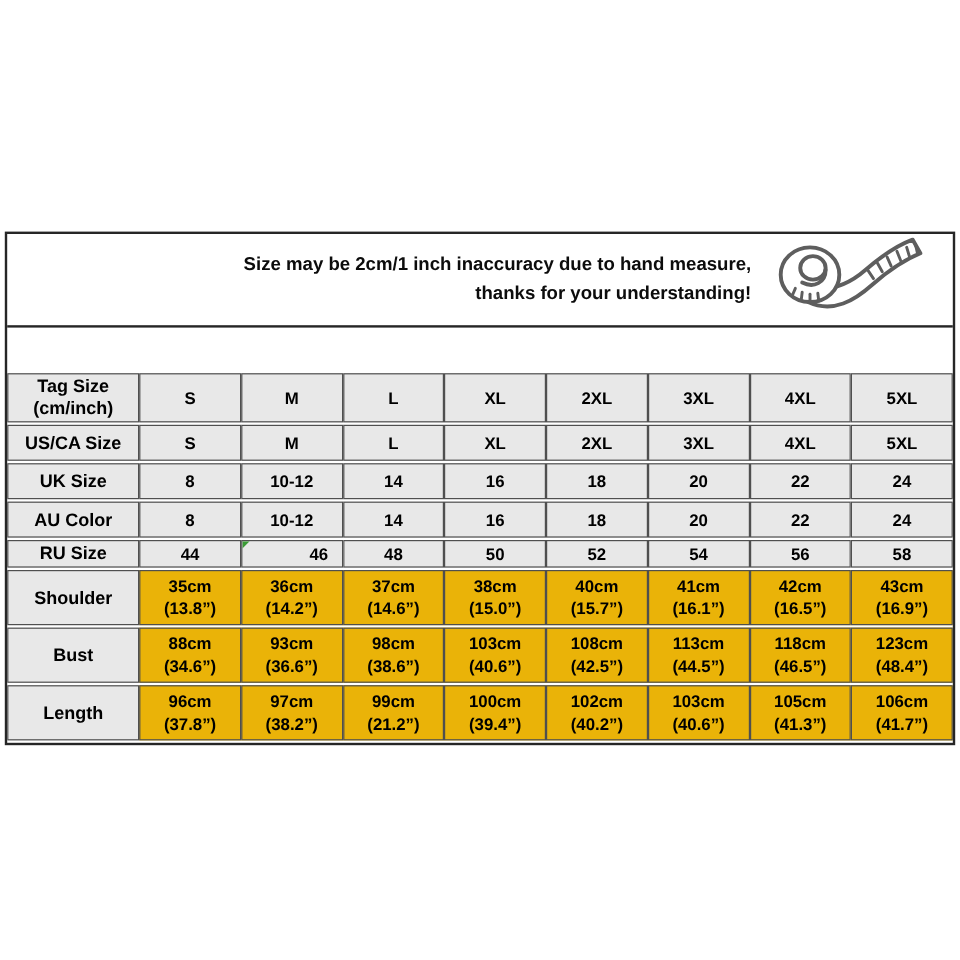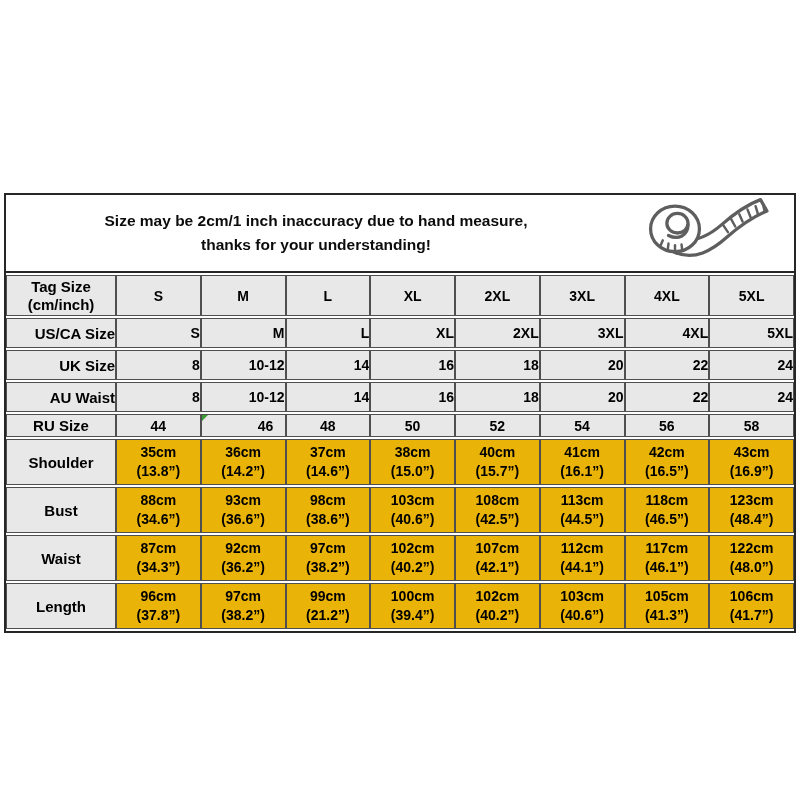--- a/index.html
+++ b/index.html
@@ -18,37 +18,37 @@
   .logo svg { flex:0 0 auto; }
   .logo-txt { margin-left:2px; line-height:1; }
   .logo-name-row { white-space:nowrap; }
   .logo-name {
     font-family:"Liberation Serif",serif; font-weight:bold; font-size:37px;
     letter-spacing:-2px; color:#171717; transform:scaleY(1.02); display:inline-block;
   }
   .logo-reg { font-family:"Liberation Serif",serif; font-weight:bold; font-size:14px; vertical-align:20px; color:#171717; }
   .logo-tag { font-size:9.5px; font-weight:bold; letter-spacing:0.55px; color:#3c3c3c; margin:3px 0 0 4px; }
 
-  .disc { flex:1; text-align:center; font-weight:bold; font-size:15.5px; line-height:24px; color:#0c0c0c; }
+  .disc { flex:1; text-align:right; font-weight:bold; font-size:15.5px; line-height:24px; color:#0c0c0c; }
 
   .tape { width:168px; display:flex; justify-content:center; align-items:center; }
 
   
-  table { width:100%; border-collapse:separate; border-spacing:0 2px; table-layout:fixed; }
+  table { width:100%; border-collapse:separate; border-spacing:0 2px; table-layout:fixed;margin-top:36px; }
   col.c-label { width:110px; }
   th,td {
     border:1px solid var(--grid-border,#4f4f4f);
     text-align:center; vertical-align:middle; padding:1px 0;
     font-weight:bold; white-space:pre-line; overflow:hidden;
   }
   th { background:var(--row-gray,#e8e8e8); font-size:15px; }
   tr.gray td { background:var(--row-gray,#e8e8e8); font-size:14px; }
   tr.meas td { background:#eab308; font-size:14px; line-height:19px; font-weight:600; }
   .r-tag  > th, .r-tag  > td { height:37px; line-height:18px; }
-  .r-size > th, .r-size > td { height:26px;text-align:right; }
+  .r-size > th, .r-size > td { height:26px; }
   .r-ru   > th, .r-ru   > td { height:19px; }
   .r-meas > th, .r-meas > td { height:42px; }
 
   td.has-marker { position:relative;padding-left:45px; }
   td.has-marker::before {
     content:""; position:absolute; top:0; left:0; width:0; height:0;
     border-top:6px solid var(--marker-green,#3a9b35);
     border-right:6px solid transparent;
   }
 </style>
@@ -130,21 +130,21 @@
           <td>8</td>
           <td>10-12</td>
           <td>14</td>
           <td>16</td>
           <td>18</td>
           <td>20</td>
           <td>22</td>
           <td>24</td>
         </tr>
         <tr class="gray r-size">
-          <th>AU Waist</th>
+          <th>AU Color</th>
           <td>8</td>
           <td>10-12</td>
           <td>14</td>
           <td>16</td>
           <td>18</td>
           <td>20</td>
           <td>22</td>
           <td>24</td>
         </tr>
         <tr class="gray r-ru">
@@ -190,39 +190,20 @@
           <td>108cm
 (42.5”)</td>
           <td>113cm
 (44.5”)</td>
           <td>118cm
 (46.5”)</td>
           <td>123cm
 (48.4”)</td>
         </tr>
         <tr class="meas r-meas">
-          <th>Waist</th>
-          <td>87cm
-(34.3”)</td>
-          <td>92cm
-(36.2”)</td>
-          <td>97cm
-(38.2”)</td>
-          <td>102cm
-(40.2”)</td>
-          <td>107cm
-(42.1”)</td>
-          <td>112cm
-(44.1”)</td>
-          <td>117cm
-(46.1”)</td>
-          <td>122cm
-(48.0”)</td>
-        </tr>
-        <tr class="meas r-meas">
           <th>Length</th>
           <td>96cm
 (37.8”)</td>
           <td>97cm
 (38.2”)</td>
           <td>99cm
 (21.2”)</td>
           <td>100cm
 (39.4”)</td>
           <td>102cm

